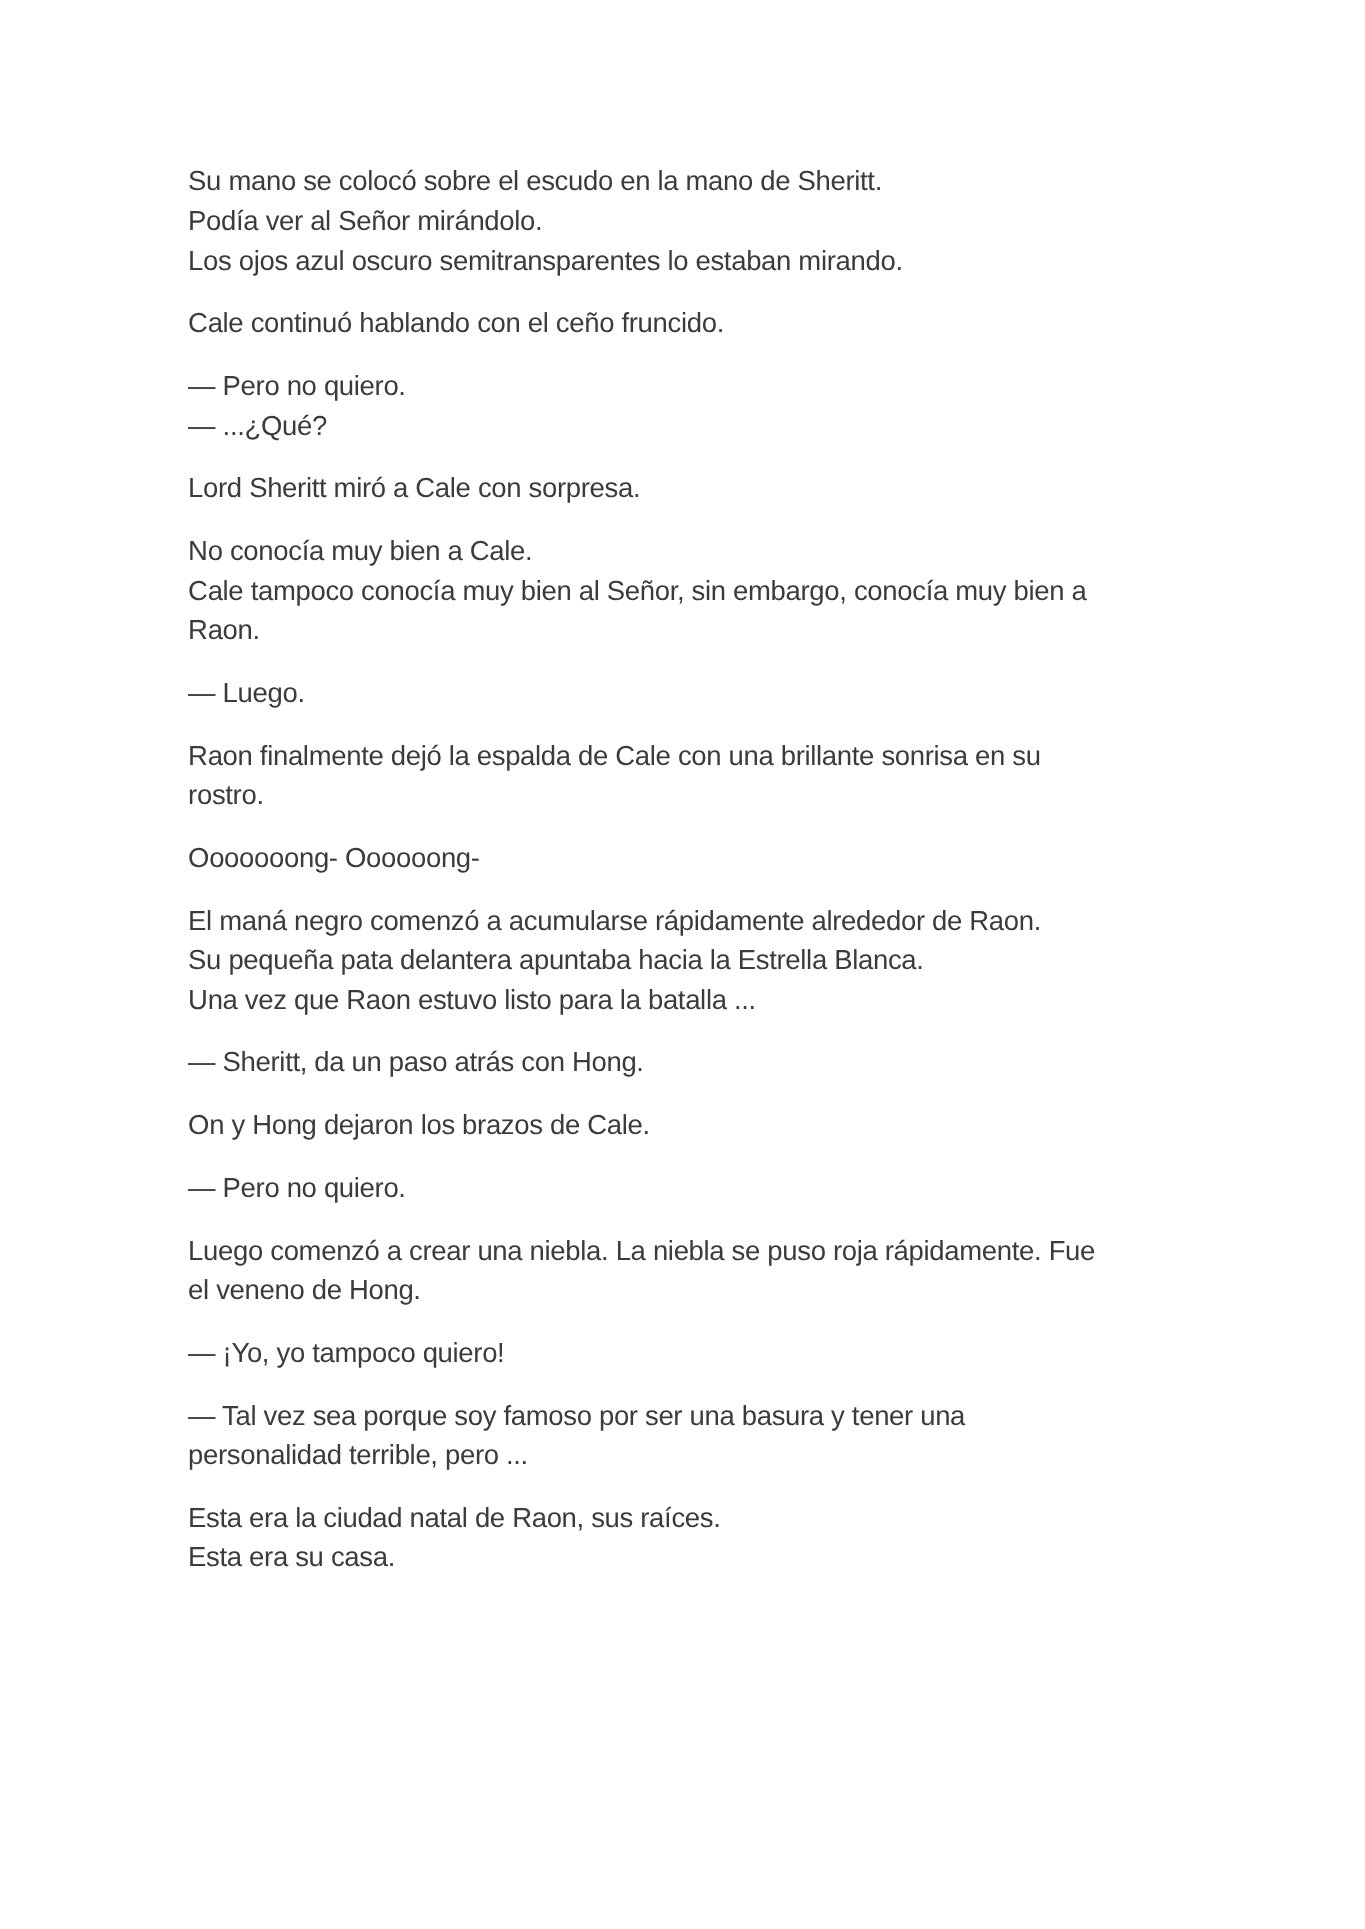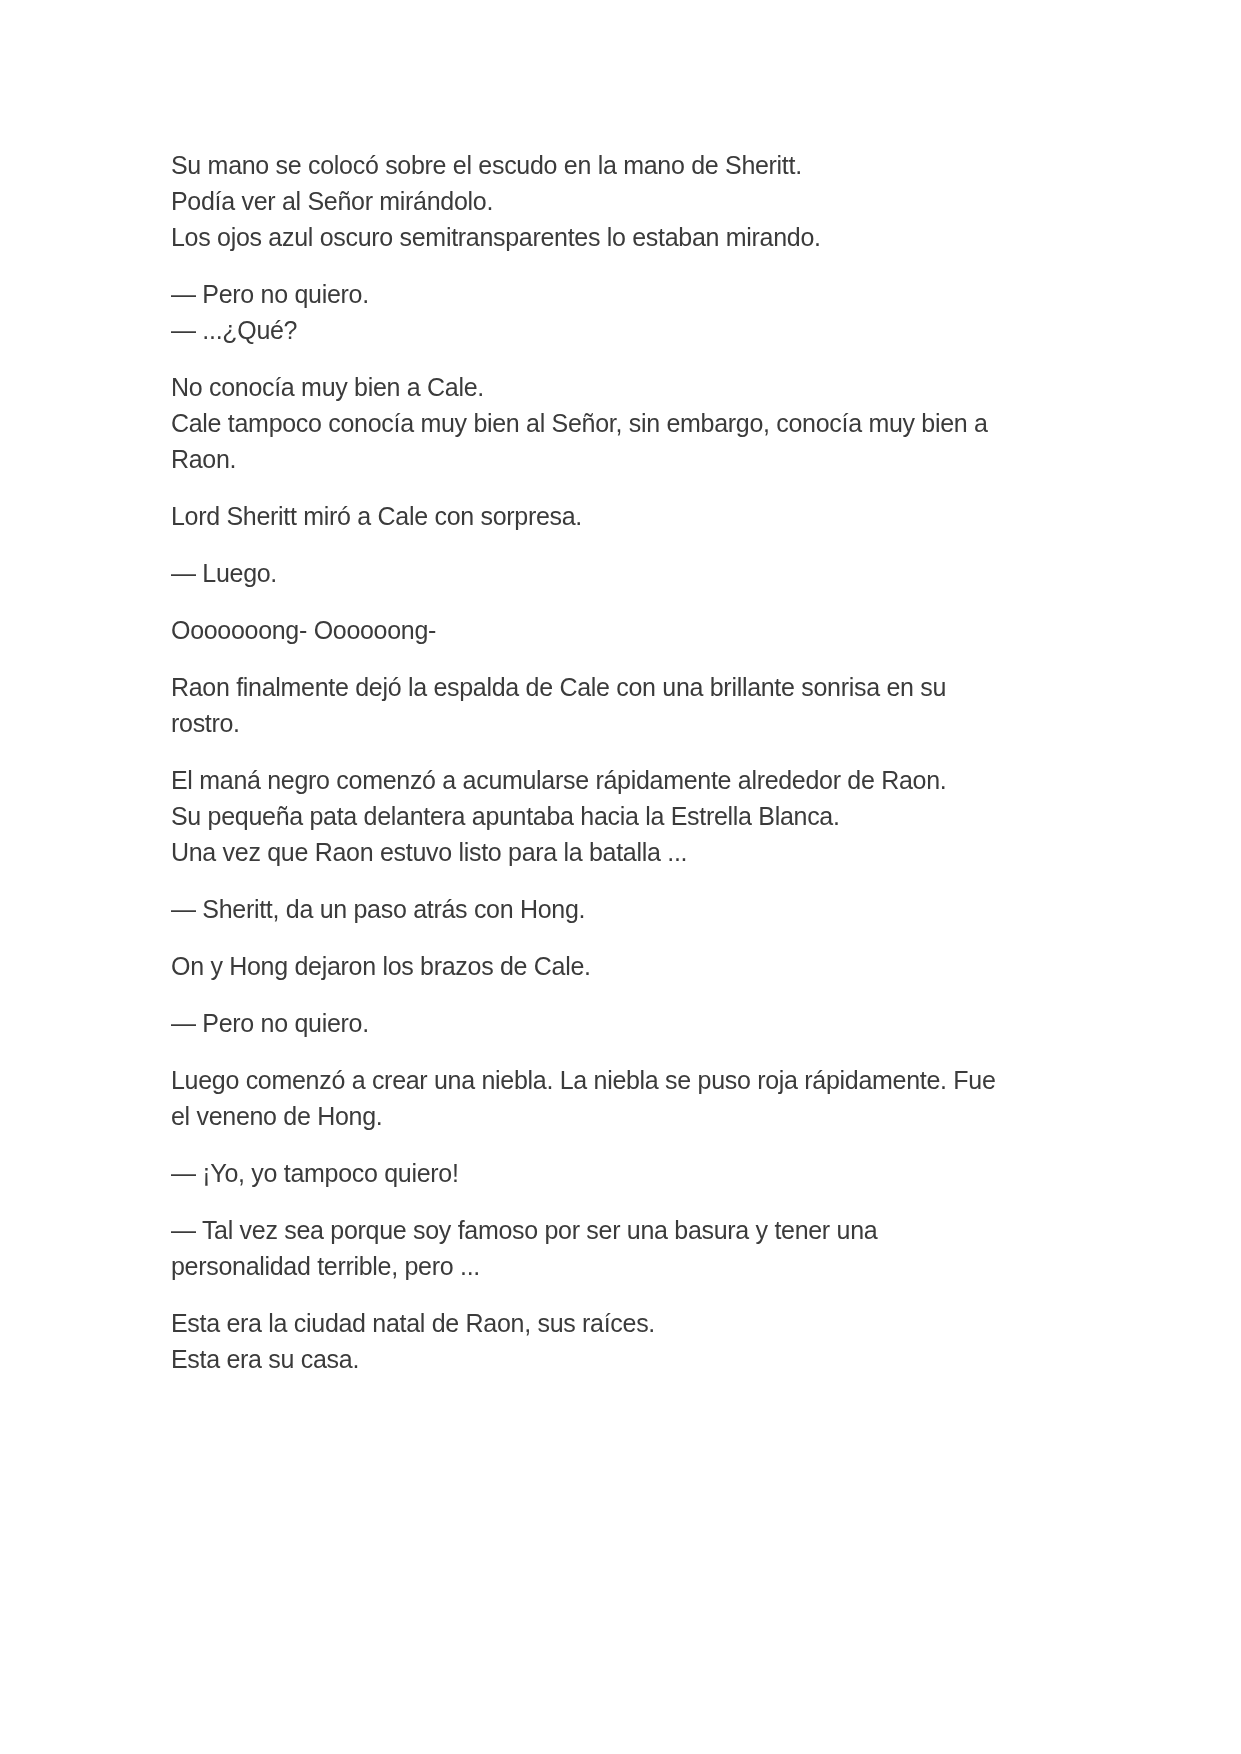--- a/index.html
+++ b/index.html
@@ -43,47 +43,50 @@
 
 <div class="page">
   <div class="content">
 
     <p class="para">
       <span class="line">Su mano se colocó sobre el escudo en la mano de Sheritt.</span>
       <span class="line">Podía ver al Señor mirándolo.</span>
       <span class="line">Los ojos azul oscuro semitransparentes lo estaban mirando.</span>
     </p>
 
+    <p class="para">
+      <span class="line">Cale continuó hablando con el ceño fruncido.</span>
+    </p>
 
     <p class="para">
       <span class="line">— Pero no quiero.</span>
       <span class="line">— ...¿Qué?</span>
+    </p>
+
+    <p class="para">
+      <span class="line">Lord Sheritt miró a Cale con sorpresa.</span>
     </p>
 
     <p class="para">
       <span class="line">No conocía muy bien a Cale.</span>
       <span class="line">Cale tampoco conocía muy bien al Señor, sin embargo, conocía muy bien a</span>
       <span class="line">Raon.</span>
     </p>
 
     <p class="para">
-      <span class="line">Lord Sheritt miró a Cale con sorpresa.</span>
-    </p>
-
-    <p class="para">
       <span class="line">— Luego.</span>
-    </p>
-
-    <p class="para">
-      <span class="line">Ooooooong- Oooooong-</span>
     </p>
 
     <p class="para">
       <span class="line">Raon finalmente dejó la espalda de Cale con una brillante sonrisa en su</span>
       <span class="line">rostro.</span>
+    </p>
+
+    <p class="para">
+      <span class="line">Ooooooong- Oooooong-</span>
     </p>
 
     <p class="para">
       <span class="line">El maná negro comenzó a acumularse rápidamente alrededor de Raon.</span>
       <span class="line">Su pequeña pata delantera apuntaba hacia la Estrella Blanca.</span>
       <span class="line">Una vez que Raon estuvo listo para la batalla ...</span>
     </p>
 
     <p class="para">
       <span class="line">— Sheritt, da un paso atrás con Hong.</span>

